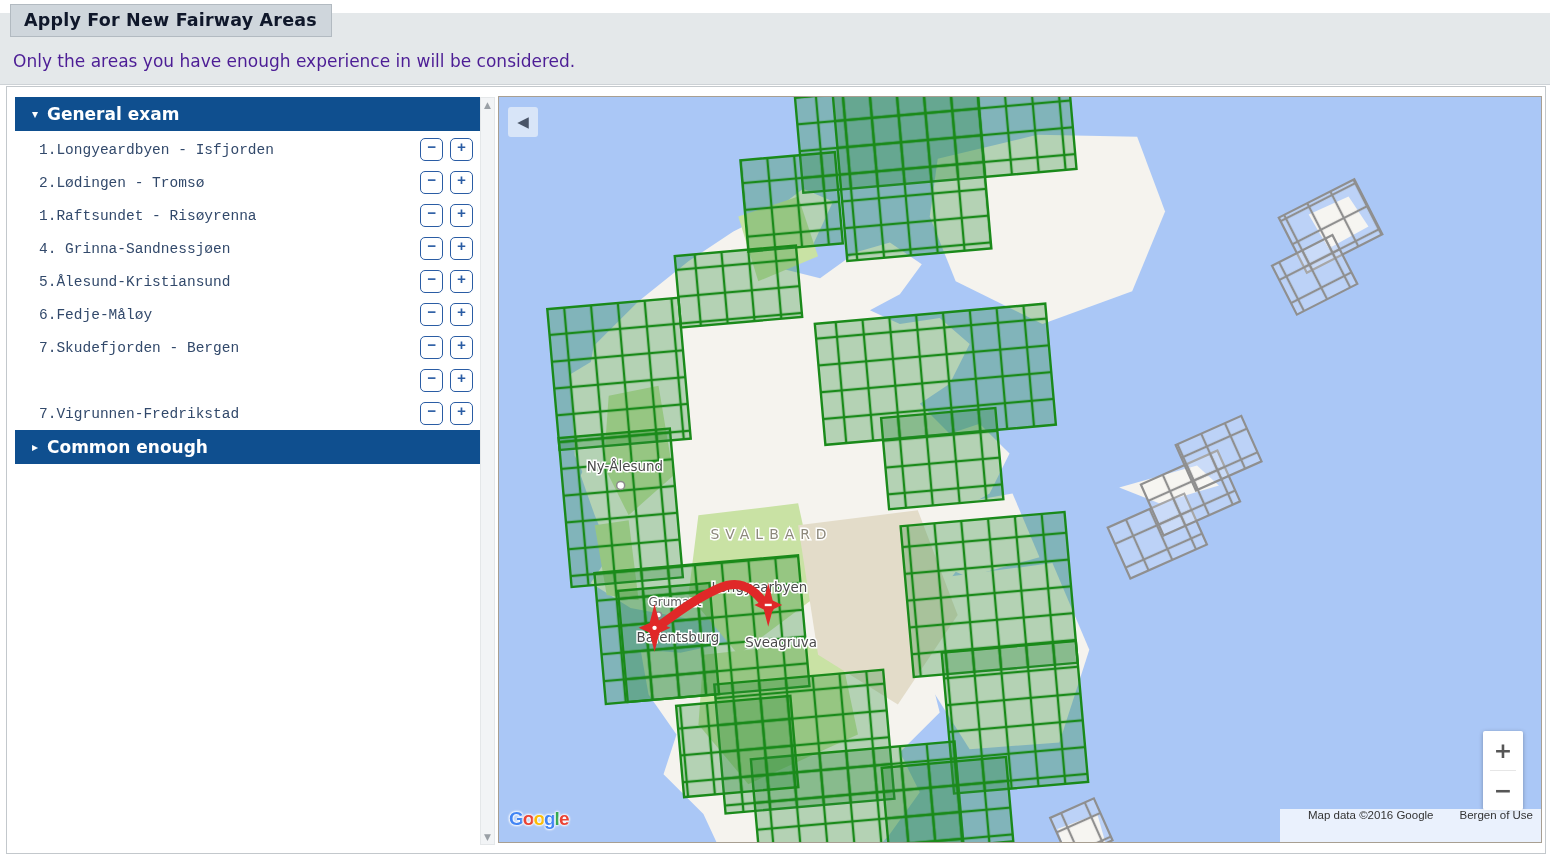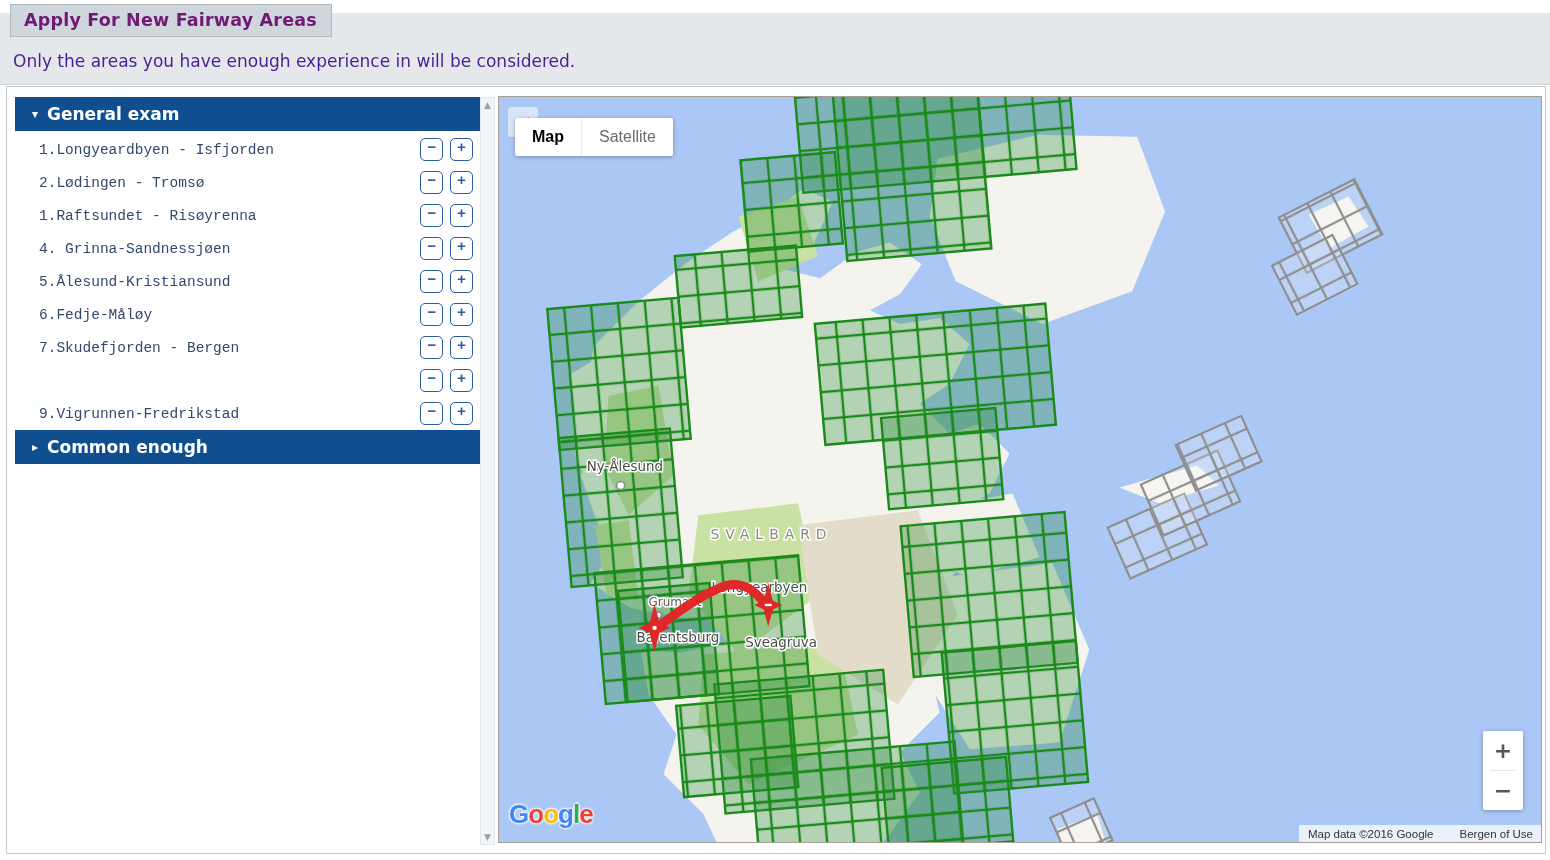--- a/index.html
+++ b/index.html
@@ -2,21 +2,21 @@
 <html><head>
 <meta charset="utf-8">
 <style>
   html,body{margin:0;padding:0;}
   body{width:1550px;height:860px;position:relative;overflow:hidden;
        background:#ffffff;font-family:"DejaVu Sans","Liberation Sans",sans-serif;}
   .header-band{position:absolute;left:0;top:13px;right:0;height:71px;
        background:#e4e8ea;border-bottom:1px solid #cdd2d6;}
   .title-box{position:absolute;left:10px;top:4px;z-index:3;
        background:#cfd6dc;border:1px solid #b2bac1;padding:5px 14px 6px 13px;
-       color:#701a75;font-size:17.5px;font-weight:bold;letter-spacing:.2px;}
+       color:#0f172a;font-size:17.5px;font-weight:bold;letter-spacing:.2px;}
   .subtitle{position:absolute;left:13px;top:51px;z-index:3;color:#4c1d95;font-size:17px;}
   .main-panel{position:absolute;left:6px;top:86px;right:4px;bottom:6px;
        background:#ffffff;border:1px solid #c3c8cc;}
   
   .sidebar{position:absolute;left:8px;top:10px;width:465px;bottom:8px;background:#fff;}
   .sb-header{height:34px;background:#0f4f8f;color:#fff;display:flex;align-items:center;
        font-size:17px;font-weight:bold;margin-bottom:2px;}
   .sb-header .tri{width:24px;text-align:center;font-size:12px;margin-left:8px;}
   .sb-row{height:33px;display:flex;align-items:center;padding-left:24px;
        color:#32496b;font-size:14.5px;font-family:Liberation Mono, monospace;}
@@ -41,26 +41,26 @@
        border-radius:2px;box-shadow:0 1px 4px rgba(0,0,0,.3);height:38px;cursor:pointer;}
   .maptype .mt{line-height:38px;padding:0 17px;font-size:16px;
        font-family:"Liberation Sans",sans-serif;color:#6b6b6b;}
   .maptype .mt.active{color:#000;font-weight:bold;}
   .maptype .mt + .mt{border-left:1px solid #ececec;}
   .zoomctrl{position:absolute;right:18px;bottom:32px;width:40px;background:#fff;
        border-radius:2px;box-shadow:0 1px 4px rgba(0,0,0,.3);z-index:5;}
   .zoomctrl .zb{height:39px;line-height:39px;text-align:center;color:#565656;
        font-size:22px;font-weight:bold;cursor:pointer;}
   .zoomctrl .zdiv{border-top:1px solid #e6e6e6;margin:0 7px;}
-  .glogo{position:absolute;left:10px;bottom:12px;z-index:5;font-size:26px;font-weight:bold;
+  .glogo{position:absolute;left:10px;bottom:12px;z-index:5;font-size:19px;font-weight:bold;
        font-family:"Liberation Sans",sans-serif;letter-spacing:-1px;
        text-shadow:0 0 2px #fff,0 0 2px #fff,0 0 3px #fff,0 0 3px #fff;}
-  .attrib{position:absolute;right:0;bottom:0;height:17px;z-index:5;display:flex;
-       align-items:center;gap:26px;background:rgba(255,255,255,.75);
-       padding:0 8px 0 9px;font-size:11.5px;color:#333;
+  .attrib{position:absolute;right:0;bottom:0;height:33px;z-index:5;display:flex;
+       align-items:flex-start;gap:26px;background:rgba(255,255,255,.75);
+       padding:0 8px 0 28px;font-size:11.5px;color:#333;
        font-family:"Liberation Sans",sans-serif;}
   .attrib .terms{cursor:pointer;}
 </style>
 </head>
 <body>
 
 <div class="header-band"></div>
 <div class="title-box">Apply For New Fairway Areas</div>
 <div class="subtitle">Only the areas you have enough experience in will be considered.</div>
 
@@ -119,21 +119,21 @@
           <span class="pm-btn">+</span>
         </span>
       </div>
       <div class="sb-row">
         <span class="btns">
           <span class="pm-btn">−</span>
           <span class="pm-btn">+</span>
         </span>
       </div>
       <div class="sb-row">
-        <span class="lbl">9.Vigrunnen-Fredrikstad</span>
+        <span class="lbl">7.Vigrunnen-Fredrikstad</span>
         <span class="btns">
           <span class="pm-btn">−</span>
           <span class="pm-btn">+</span>
         </span>
       </div>
       <div class="sb-header" style="background: rgb(15, 79, 143);">
         <span class="tri">▸</span>
         <span>Common enough</span>
       </div>
     </div>
@@ -213,24 +213,20 @@
           <path d="M156,534 C175,521 185,512 205,501 C225,490 235,487 245,491 C255,494 262,503 271,513" fill="none" stroke="#e02828" stroke-width="9" stroke-linecap="round" stroke-linejoin="round"></path>
           <path d="M156,509 L161,528 L172,533 L161,538 L156,557 L151,538 L140,533 L151,528 Z" fill="#e02828"></path>
           <circle cx="156" cy="533" r="2.2" fill="#fff"></circle>
           <path d="M270,488 L274.5,505.5 L284,510 L274.5,514.5 L270,532 L265.5,514.5 L256,510 L265.5,505.5 Z" fill="#e02828"></path>
           <rect x="266.5" y="508.8" width="7" height="2.4" fill="#fff"></rect>
         </g>
       </svg>
     <div class="collapse-btn">
       <span>◀</span>
     </div>
-    <div class="maptype" id="maptype">
-        <div class="mt active">Map</div>
-        <div class="mt">Satellite</div>
-      </div>
     <div class="zoomctrl">
       <div class="zb">+</div>
       <div class="zdiv"></div>
       <div class="zb">−</div>
     </div>
     <div class="glogo" id="glogo"><span style="color: rgb(66, 133, 244);">G</span><span style="color: rgb(234, 67, 53);">o</span><span style="color: rgb(251, 188, 5);">o</span><span style="color: rgb(66, 133, 244);">g</span><span style="color: rgb(52, 168, 83);">l</span><span style="color: rgb(234, 67, 53);">e</span></div>
     <div class="attrib">
       <span>Map data ©2016 Google</span>
       <span class="terms">Bergen of Use</span>
     </div>

